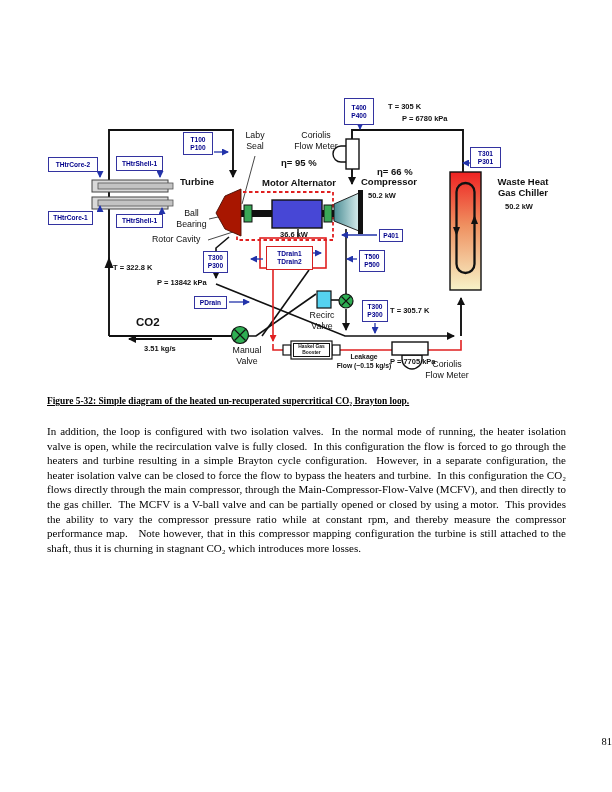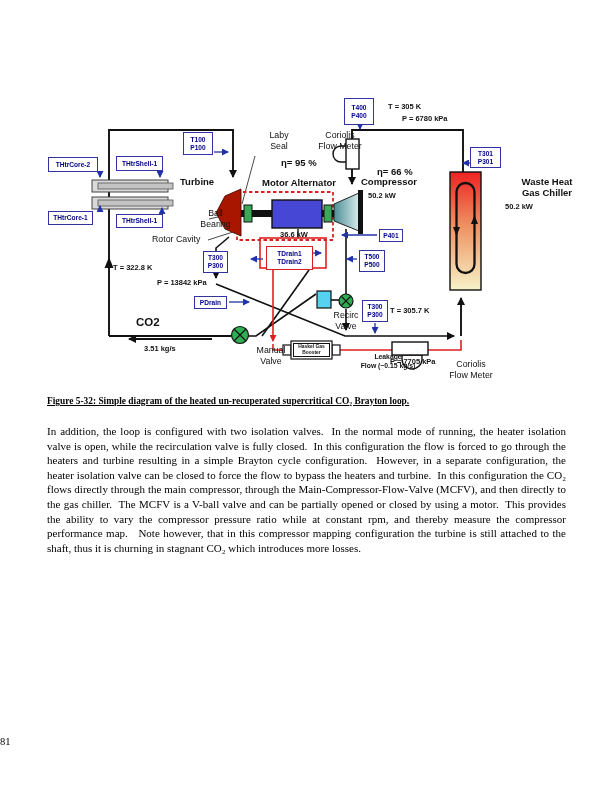--- a/index.html
+++ b/index.html
@@ -1,27 +1,27 @@
 <!DOCTYPE html>
 <html><head>
 <meta charset="utf-8">
 <style>
   html,body{margin:0;padding:0;background:#888;}
   #page{position:relative;width:612px;height:792px;background:#fff;margin:0 auto;overflow:hidden;
         font-family:"Liberation Serif",serif;color:#000;}
   #diagram-svg{position:absolute;left:0;top:0;}
   .para{position:absolute;text-align:justify;white-space:pre-wrap;font-size:11px;line-height:14.6px;}
   .caption{position:absolute;font-weight:bold;font-size:9.4px;}
-  .pagenum{position:absolute;width:100%;text-align:left;font-size:10.5px;}
+  .pagenum{position:absolute;width:100%;text-align:right;font-size:10.5px;}
   .sensor{position:absolute;display:flex;align-items:center;justify-content:center;text-align:center;
           background:#fff;border:1.3px solid #3333a0;color:#00008b;
           font:bold 6.6px/7.6px "Liberation Sans",sans-serif;white-space:pre-line;box-sizing:border-box;}
   .sensor.red{border-color:#d42020;}
   .lbl{position:absolute;font-family:"Liberation Sans",sans-serif;color:#111;white-space:pre-line;}
-  .c{text-align:center;padding-left:24px;}
+  .c{text-align:center;}
   .s9{font-size:8.8px;line-height:10.5px;}
   .b{font-weight:bold;}
   .i{}
   .s75{font-size:7.5px;line-height:9px;font-weight:bold;}
   .s95{font-size:9.5px;line-height:10.5px;}
   .co2{font-size:11.5px;font-weight:bold;}
   .eta{font-size:9.5px;font-weight:bold;}
   .tiny{font-size:6.8px;line-height:8.5px;font-weight:bold;}
   .haskel{position:absolute;display:flex;align-items:center;justify-content:center;text-align:center;
           border:0.9px solid #111;font:bold 4.9px/6px "Liberation Sans",sans-serif;color:#111;

